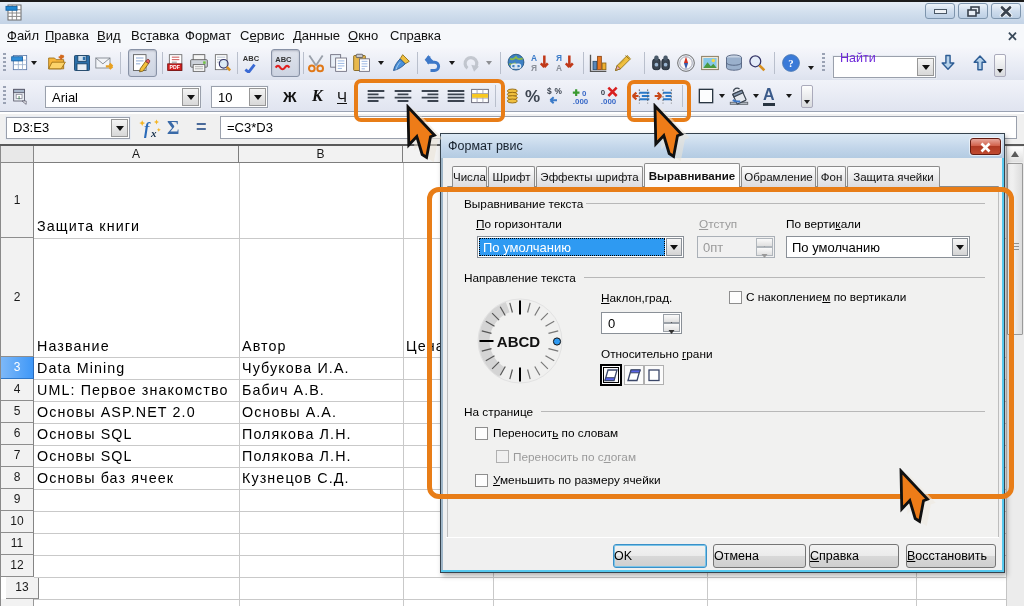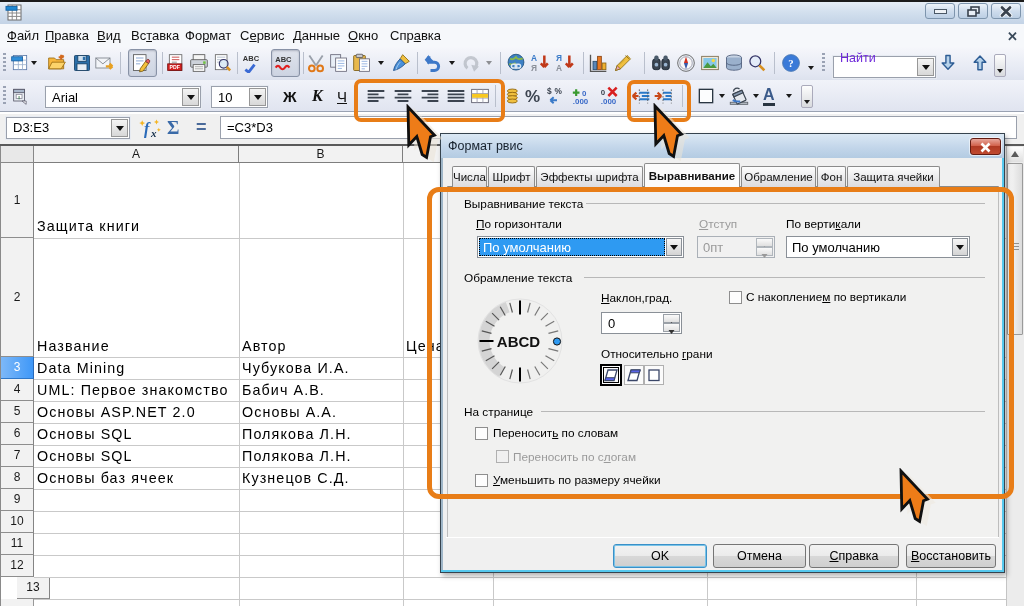--- a/index.html
+++ b/index.html
@@ -39,21 +39,21 @@
 #dlg{left:440px;top:133px;width:565px;height:440px;background:#f0f0f0;border:1px solid #36434e;box-shadow:inset -2px -2px 0 #55c8ee,inset 2px 0 0 #9fb6c8,2px 3px 5px rgba(0,0,0,.3)}
 #dlgtitle{left:0;top:0;width:100%;height:24px;background:linear-gradient(#dbe8f4,#c3d6ea 55%,#b3cbe2)}
 #dlgclose{position:absolute;right:3px;top:4px;width:31px;height:17px;border-radius:3px;border:1px solid #641c12;background:linear-gradient(#e8a79c,#d2624c 45%,#b03a24 50%,#c04a30);color:#fff;text-align:center;line-height:15px;font-size:11px;font-weight:bold;text-shadow:0 1px 1px #5c150c;box-shadow:0 0 0 1px rgba(255,255,255,.55)}
 .tab{position:absolute;top:32px;height:21px;background:linear-gradient(#fdfdfd,#e8e8ea 60%,#dcdce0);border:1px solid #8b8b8b;border-bottom:none;border-radius:2px 2px 0 0;font-size:11.5px;text-align:center;color:#111;white-space:nowrap}
 #tabactive{top:29px;height:25px;background:#fbfbfb;font-weight:bold;z-index:3}
 #tabpage{left:6px;top:52px;width:552px;height:352px;background:#f1f1f0;border:1px solid #bdbdbd;border-top:1px solid #8b8b8b}
 .dlbl{position:absolute;font-size:11.8px;color:#000;white-space:nowrap}
 .dsep{position:absolute;height:1px;background:#b8b8b8}
 .gray{color:#9a9a9a}
 .cb{position:absolute;width:13px;height:13px;background:#fdfdfd;border:1px solid #8e8e8e}
-.btn{position:absolute;height:24px;border:1px solid #757575;border-radius:3px;background:linear-gradient(#f2f2f2,#ebebeb 50%,#d8d8d8 50%,#cfcfcf);font-size:12.5px;text-align:center;line-height:22px;color:#000}
+.btn{position:absolute;height:24px;border:1px solid #757575;border-radius:3px;background:linear-gradient(#f2f2f2,#ebebeb 50%,#d8d8d8 50%,#cfcfcf);font-size:12.5px;line-height:22px;color:#000}
 
 .orect{position:absolute;border:5px solid #e87d17;background:transparent}
 </style></head>
 <body>
 <div id="root">
 
 <div id="titlebar" class="abs"></div>
 <svg class="abs" style="left:5px;top:3px" width="18" height="18" viewBox="0 0 18 18">
       <rect x="3" y="2" width="13" height="15" fill="#fff" stroke="#6a6a6a"></rect>
       <path d="M3 6.7h13M3 10h13M3 13.4h13M7.2 2v15M11.6 2v15" stroke="#8a8a8a" stroke-width="1"></path>
@@ -386,21 +386,21 @@
 <div class="hdr" style="left:1px;top:357px;width:33px;height:22px;border-right:1px solid #2a6ab8;border-bottom:1px solid #2e77c8;line-height:21px;background:linear-gradient(90deg,#7db8f8,#3f98f8);color:#fff">3</div>
 <div class="hdr" style="left:1px;top:379px;width:33px;height:22px;border-right:1px solid #848484;border-bottom:1px solid #8e8e8e;line-height:21px">4</div>
 <div class="hdr" style="left:1px;top:401px;width:33px;height:22px;border-right:1px solid #848484;border-bottom:1px solid #8e8e8e;line-height:21px">5</div>
 <div class="hdr" style="left:1px;top:423px;width:33px;height:22px;border-right:1px solid #848484;border-bottom:1px solid #8e8e8e;line-height:21px">6</div>
 <div class="hdr" style="left:1px;top:445px;width:33px;height:22px;border-right:1px solid #848484;border-bottom:1px solid #8e8e8e;line-height:21px">7</div>
 <div class="hdr" style="left:1px;top:467px;width:33px;height:22px;border-right:1px solid #848484;border-bottom:1px solid #8e8e8e;line-height:21px">8</div>
 <div class="hdr" style="left:1px;top:489px;width:33px;height:22px;border-right:1px solid #848484;border-bottom:1px solid #8e8e8e;line-height:21px">9</div>
 <div class="hdr" style="left:1px;top:511px;width:33px;height:22px;border-right:1px solid #848484;border-bottom:1px solid #8e8e8e;line-height:21px">10</div>
 <div class="hdr" style="left:1px;top:533px;width:33px;height:22px;border-right:1px solid #848484;border-bottom:1px solid #8e8e8e;line-height:21px">11</div>
 <div class="hdr" style="left:1px;top:555px;width:33px;height:22px;border-right:1px solid #848484;border-bottom:1px solid #8e8e8e;line-height:21px">12</div>
-<div class="hdr" style="left:17px;top:577px;width:33px;height:22px;border-right:1px solid #848484;border-bottom:1px solid #8e8e8e;line-height:21px">13</div>
+<div class="hdr" style="left:6px;top:577px;width:33px;height:22px;border-right:1px solid #848484;border-bottom:1px solid #8e8e8e;line-height:21px">13</div>
 <div class="hdr" style="left:1px;top:599px;width:33px;height:7px;border-right:1px solid #999"></div>
 
 <div class="gl" style="left:239px;top:163px;width:1px;height:443px"></div>
 <div class="gl" style="left:403px;top:163px;width:1px;height:443px"></div>
 <div class="gl" style="left:493px;top:163px;width:1px;height:443px"></div>
 <div class="gl" style="left:707px;top:163px;width:1px;height:443px"></div>
 <div class="gl" style="left:916px;top:163px;width:1px;height:443px"></div>
 <div class="gl" style="left:34px;top:238px;width:972px;height:1px"></div>
 <div class="gl" style="left:34px;top:357px;width:972px;height:1px"></div>
 <div class="gl" style="left:34px;top:379px;width:972px;height:1px"></div>
@@ -474,21 +474,21 @@
 <div class="abs" style="left:315px;top:113px;width:17px;height:9px;background:linear-gradient(#fafafa,#e0e0e0);border:1px solid #b0b6bc"><svg width="15" height="7">
           <path d="M7.5 5l-3-4h6z" fill="#999"></path>
         </svg></div>
 <div class="dlbl" style="left:345px;top:83px">По верти<u>к</u>али</div>
 <div class="abs" style="left:345px;top:102px;width:184px;height:22px;border:1px solid #8a9097;background:#fff"></div>
 <div class="abs" style="left:351px;top:106px;font-size:13px">По умолчанию</div>
 <div class="abs" style="left:511px;top:104px;width:16px;height:18px;background:linear-gradient(#f6f6f6,#d4d4d4);border:1px solid #8a9097"><svg width="14" height="16">
           <path d="M3 6h8l-4 5z" fill="#111"></path>
         </svg></div>
 
-<div class="dlbl" style="left:23px;top:137px">Обрамление текста</div>
+<div class="dlbl" style="left:23px;top:137px">Направление текста</div>
 <div class="dsep" style="left:143px;top:143px;width:401px"></div>
 <div id="dial" class="abs" style="left:31px;top:159px;width:96px;height:96px"><svg width="96" height="96" viewBox="0 0 96 96">
           <circle cx="48" cy="48" r="42" fill="#f0f0ef" stroke="#e2e2e2"></circle>
           <path d="M27.3,83.9 A41.5,41.5 0 0 1 33.8,9.0 L37.6,19.3 A30.5,30.5 0 0 0 32.8,74.4 Z" fill="#d4d4d4"></path>
           <circle cx="48" cy="48" r="29" fill="#f1f1f0"></circle>
           <line x1="76.5" y1="55.6" x2="86.2" y2="58.2" stroke="#777" stroke-width="1.2"></line>
           <line x1="73.5" y1="62.8" x2="82.2" y2="67.8" stroke="#777" stroke-width="1.2"></line>
           <line x1="68.9" y1="68.9" x2="75.9" y2="75.9" stroke="#777" stroke-width="1.2"></line>
           <line x1="62.8" y1="73.5" x2="67.8" y2="82.2" stroke="#777" stroke-width="1.2"></line>
           <line x1="55.6" y1="76.5" x2="58.2" y2="86.2" stroke="#777" stroke-width="1.2"></line>

